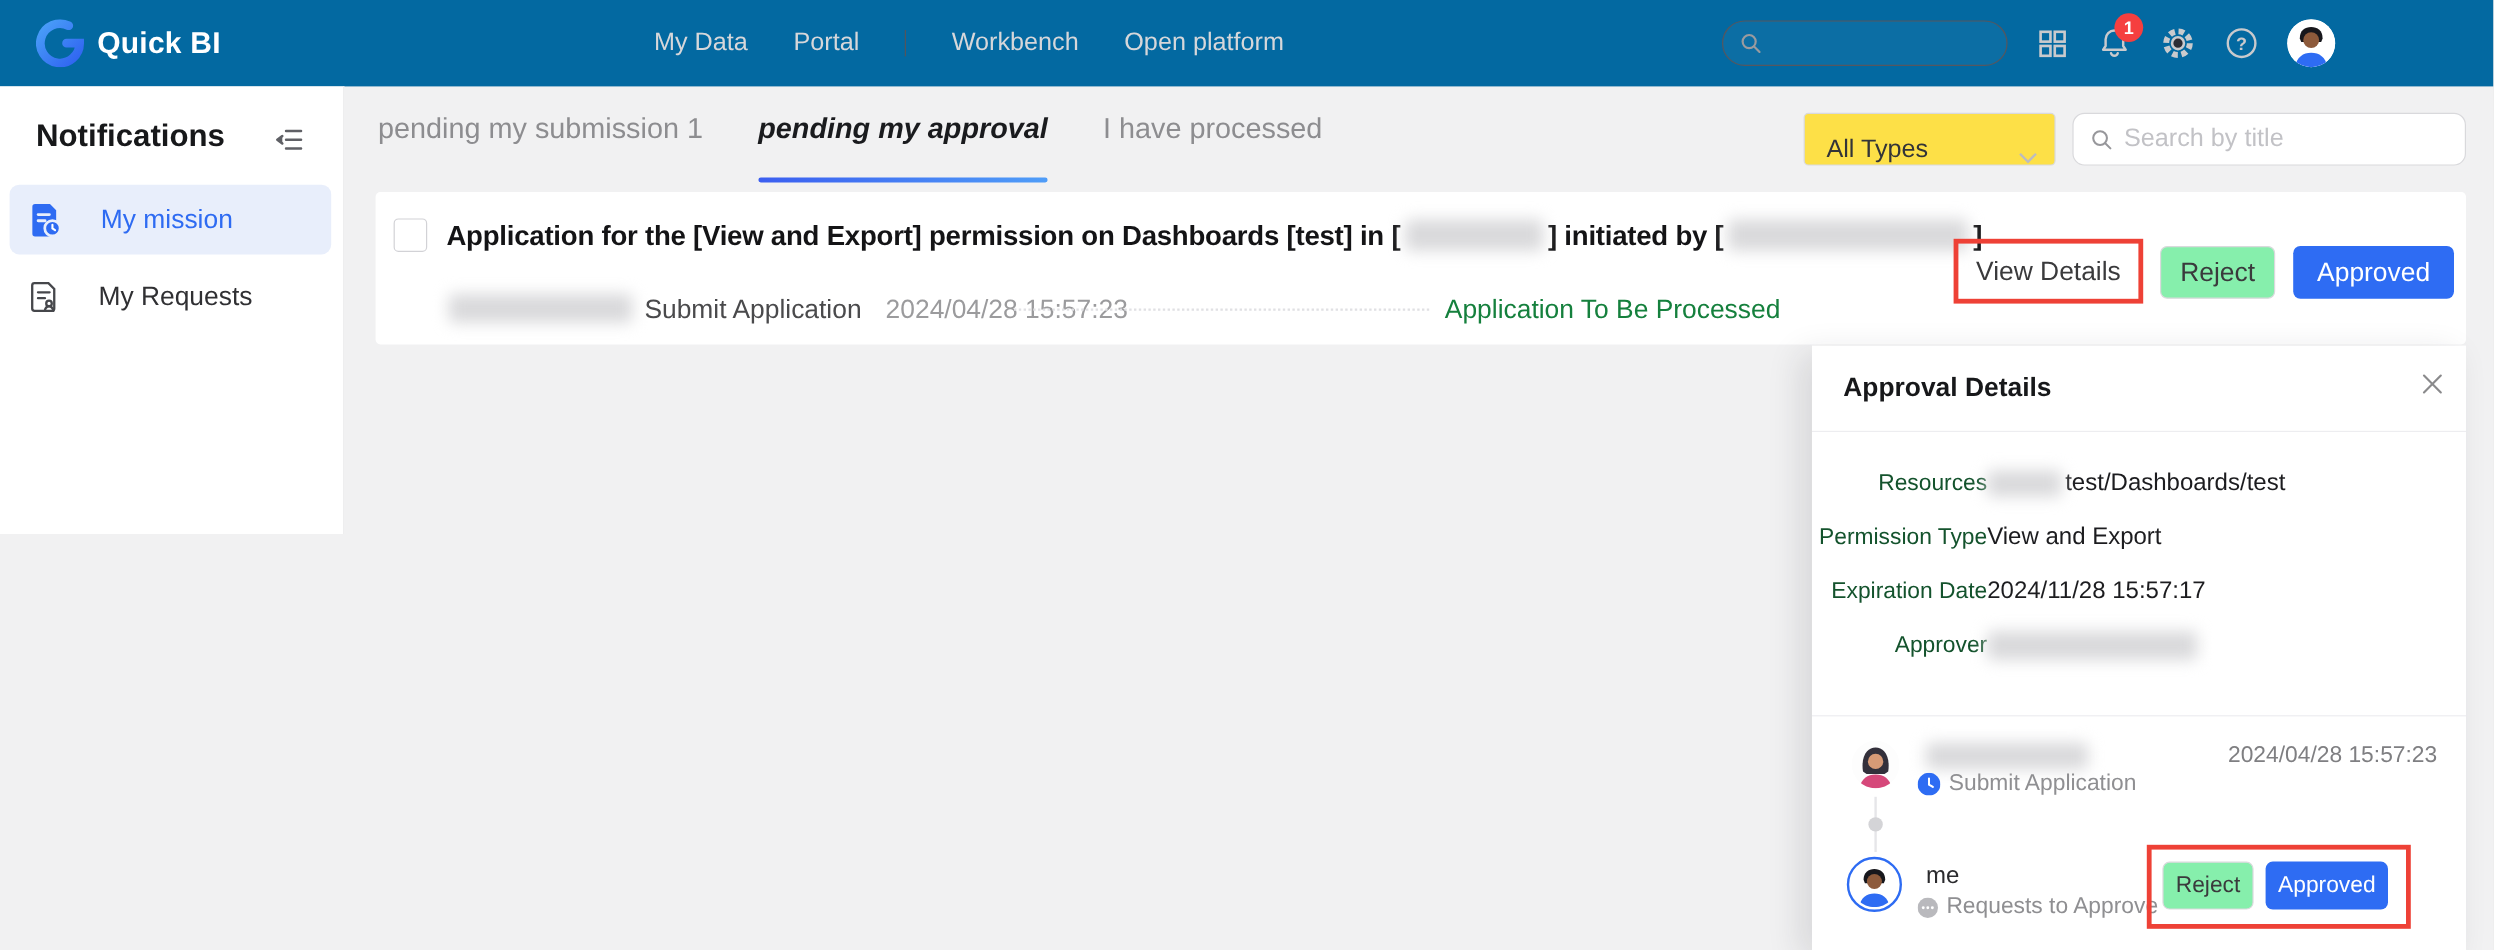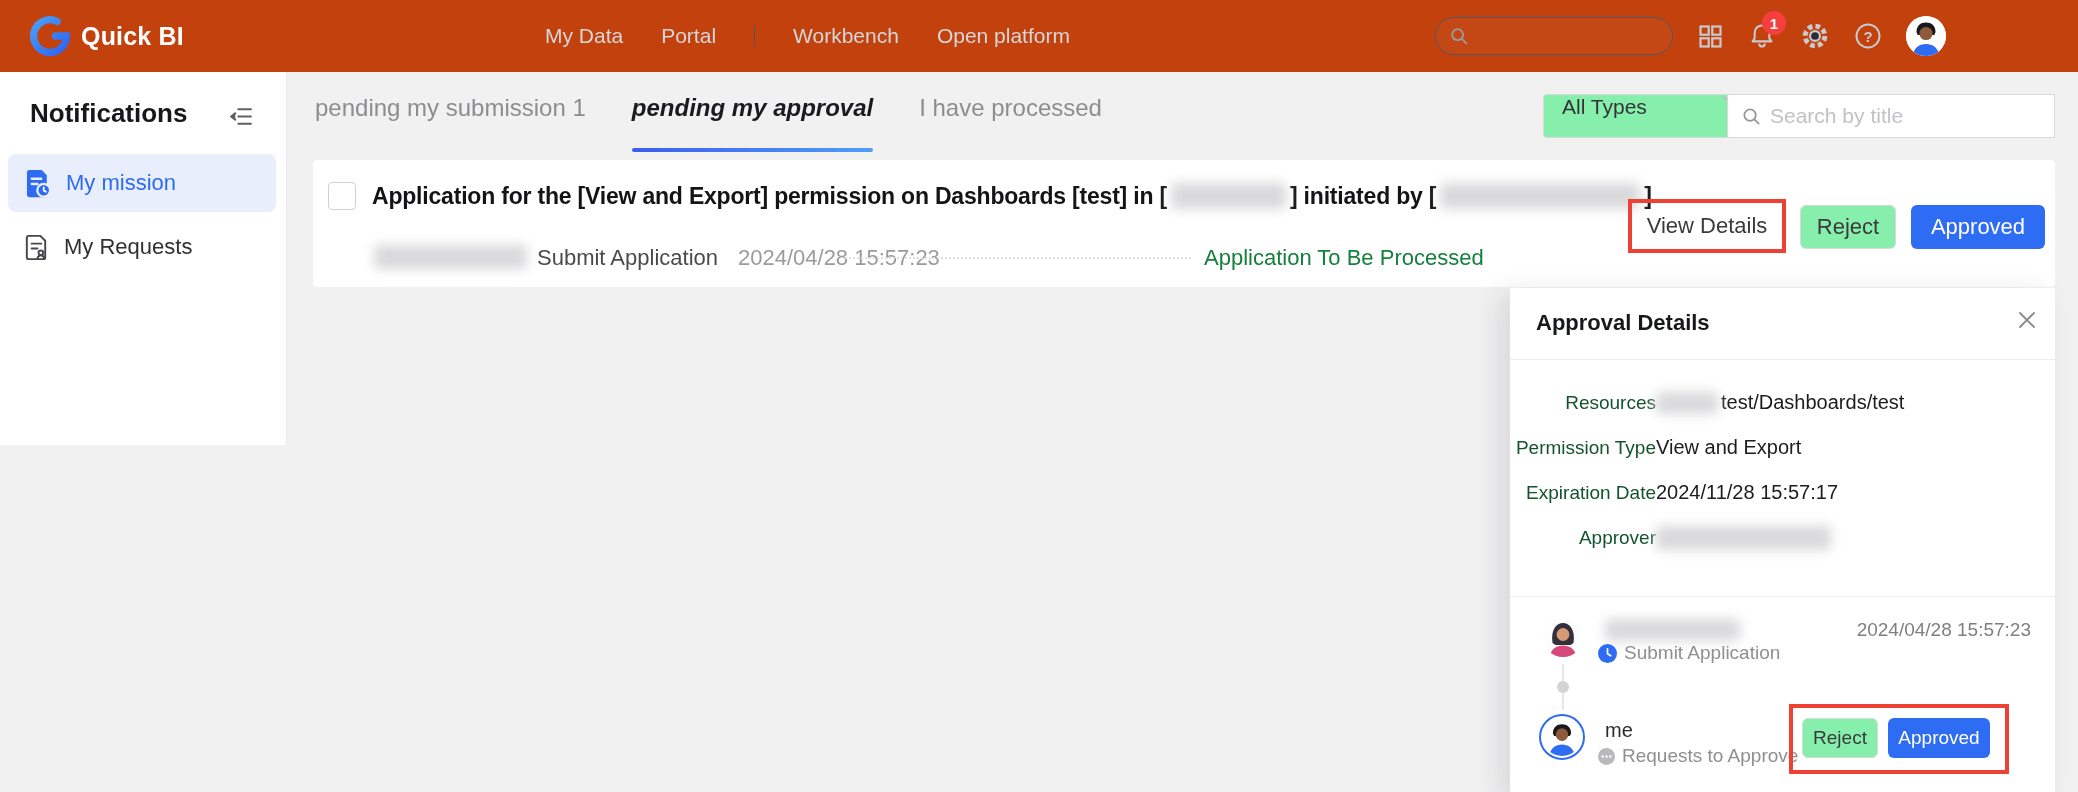--- a/index.html
+++ b/index.html
@@ -1,20 +1,20 @@
 <!DOCTYPE html>
 <html><head>
 <meta charset="utf-8">
 <style>
   * { margin:0; padding:0; box-sizing:border-box; }
   body { font-family:"Liberation Sans", sans-serif; background:#e9e9ea; }
   #app { position:relative; width:2078px; height:792px; background:#f1f1f2; overflow:hidden; }
 
   
-  #navbar { position:absolute; left:0; top:0; width:2078px; height:72px; background:#c2410c; }
+  #navbar { position:absolute; left:0; top:0; width:2078px; height:72px; background:#0369a1; }
   #brand { position:absolute; left:30px; top:0; height:72px; display:flex; align-items:center; gap:11px; }
   #brand .brand-name { color:#ffffff; font-size:25px; font-weight:bold; letter-spacing:.2px; }
   #nav-menu { position:absolute; left:545px; top:0; height:72px; display:flex; align-items:center; gap:38px; }
   .nav-item { color:#d6d7da; font-size:21px; cursor:pointer; white-space:nowrap; }
   .nav-divider { width:1px; height:22px; background:#53545c; }
   #nav-right { position:absolute; right:132px; top:0; height:72px; display:flex; align-items:center; gap:24px; }
   #nav-search { width:238px; height:38px; border:1px solid #56575f; border-radius:19px; background:rgba(255,255,255,.04);
                 display:flex; align-items:center; padding-left:13px; gap:8px; }
   #nav-search input { background:transparent; border:none; outline:none; color:#e8e8ea; font-size:18px; width:180px; font-family:inherit; }
   .nav-ico { display:flex; align-items:center; justify-content:center; cursor:pointer; }
@@ -24,35 +24,35 @@
   #nav-avatar { width:40px; height:40px; border-radius:50%; overflow:hidden; background:#ffffff; }
 
   
   #sidebar { position:absolute; left:0; top:72px; width:287px; height:373px; background:#ffffff; border-right:1px solid #eaeaec; }
   #sidebar-title { position:absolute; left:30px; top:26px; font-size:26px; font-weight:bold; color:#17181a; }
   #collapse-btn { position:absolute; right:32px; top:32px; cursor:pointer; }
   .side-item { position:absolute; left:8px; right:10px; height:58px; border-radius:8px; display:flex; align-items:center; cursor:pointer; }
   #side-item-0 { top:82px; background:#e8eefb; }
   #side-item-1 { top:146px; }
   .side-item .ic { margin-left:14px; display:flex; }
-  .side-item .lbl { margin-left:13px; font-size:22px; }
+  .side-item .lbl { margin-left:31px; font-size:22px; }
   #side-item-0 .lbl { color:#2e6bf2; font-weight:500; }
   #side-item-1 .lbl { color:#303033; }
 
   
   #tabs { position:absolute; left:315px; top:92px; display:flex; gap:46px; }
   .tab { font-size:24px; color:#8d8d90; line-height:32px; position:relative; padding-bottom:40px; cursor:pointer; white-space:nowrap; }
   .tab.active { color:#1a1b1e; font-weight:bold;font-style:italic; }
   .tab.active::after { content:""; position:absolute; left:0; right:0; bottom:12px; height:4px; border-radius:2px;
                        background:linear-gradient(90deg,#3b5ef0,#4f9df8); }
-  #type-select { position:absolute; left:1503px; top:94px; width:210px; height:44px; background:#86efac; border:1px solid #d9d9dc;
-                 border-radius:4px; display:flex; align-items:flex-start; padding:0 14px 0 18px; cursor:pointer;margin-left:40px; }
+  #type-select { position:absolute; left:1503px; top:94px; width:210px; height:44px; background:#fde047; border:1px solid #d9d9dc;
+                 border-radius:4px; display:flex; align-items:flex-end; padding:0 14px 0 18px; cursor:pointer; }
   #type-select .sel-text { font-size:21px; color:#333438; flex:1; }
   #title-search { position:absolute; left:1727px; top:94px; width:328px; height:44px; background:#fff; border:1px solid #d9d9dc;
-                  border-radius:0; display:flex; align-items:center; padding-left:13px; gap:8px; }
+                  border-radius:10px; display:flex; align-items:center; padding-left:13px; gap:8px; }
   #title-search input { border:none; outline:none; font-size:21px; color:#333; width:260px; font-family:inherit; }
   #title-search input::placeholder { color:#c2c2c6; }
 
   
   #card { position:absolute; left:313px; top:160px; width:1742px; height:127px; background:#ffffff; border-radius:4px; }
   #row-checkbox { position:absolute; left:15px; top:22px; width:28px; height:28px; border:1px solid #d2d2d6; border-radius:4px;
                   background:#fff; cursor:pointer; }
   #row-title { position:absolute; left:59px; top:20px; height:32px; display:flex; align-items:center; white-space:nowrap;
                font-size:23px; font-weight:600; color:#141416; letter-spacing:-.2px; }
   .blur { display:inline-block; background:#d9d9db; border-radius:4px; filter:blur(6px); }

